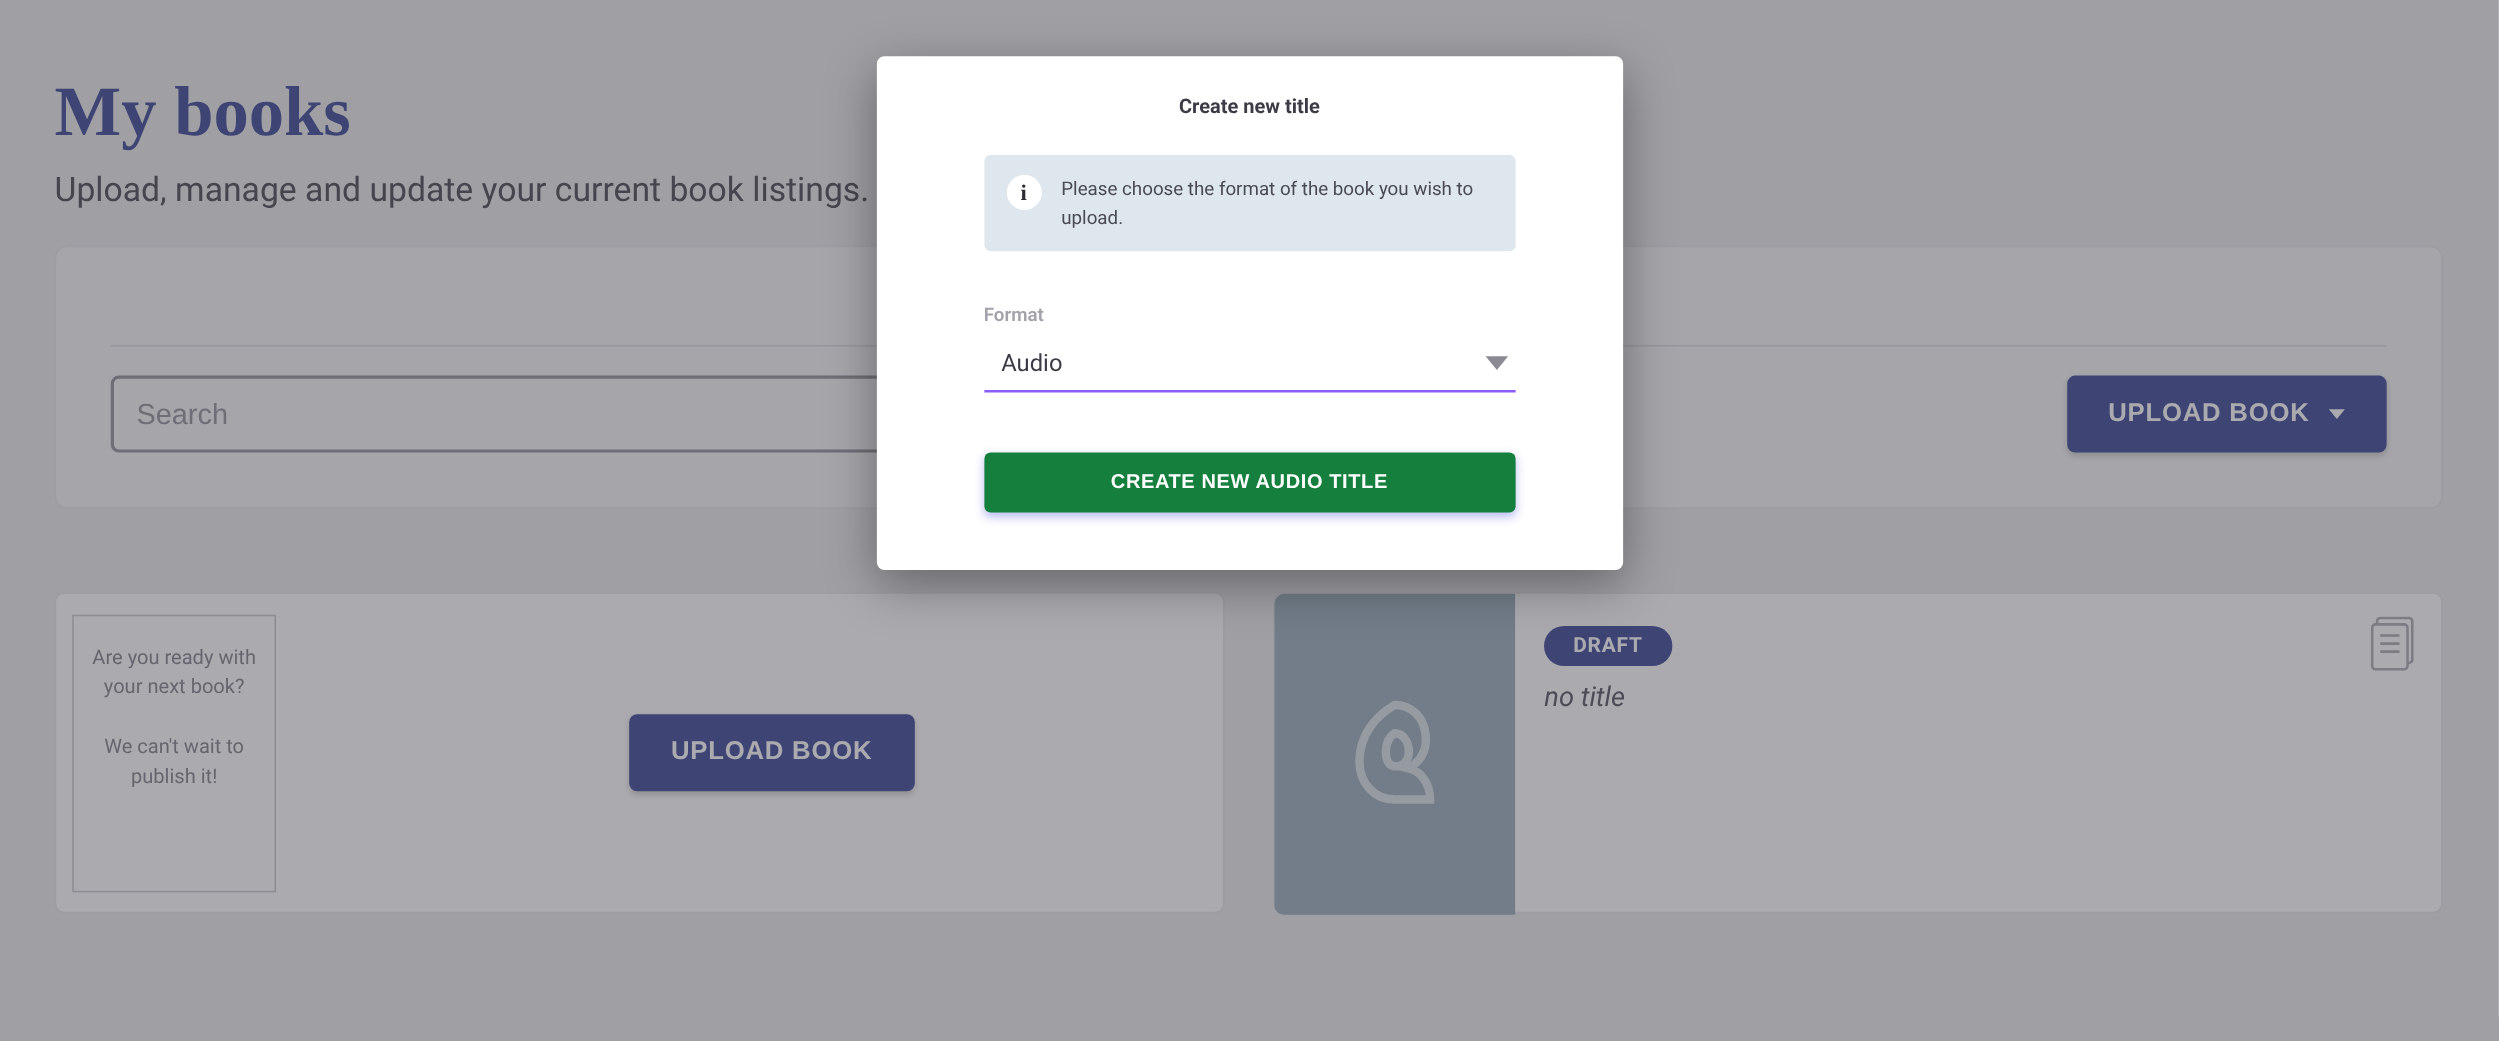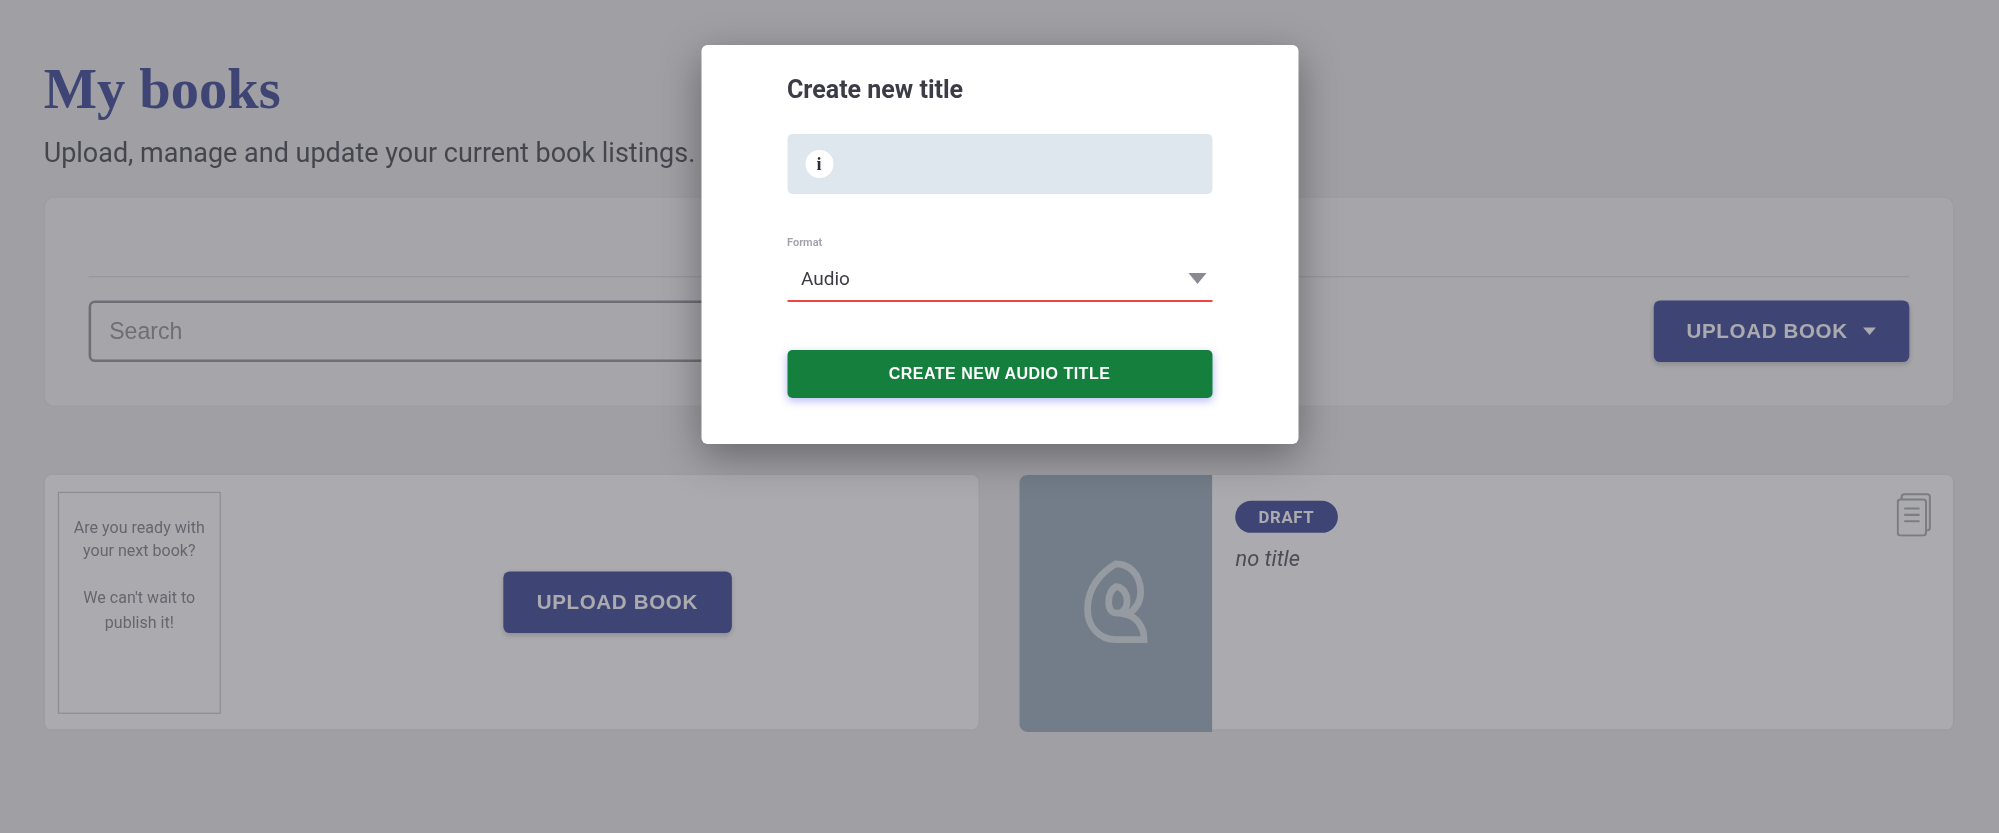--- a/index.html
+++ b/index.html
@@ -196,22 +196,22 @@
     top: 45px;
     left: 50%;
     transform: translateX(-50%);
     width: 597px;
     background: #fff;
     border-radius: 6px;
     box-shadow: 0 12px 40px rgba(0,0,0,0.35);
     padding: 30px 86px 46px 86px;
   }
   .modal-title {
-    text-align: left;
-    font-size: 25px;
+    text-align: center;
+    font-size: 16px;
     font-weight: 700;
     color: #3c3c46;
     margin-bottom: 30px;
   }
   .info-box {
     background: #dfe7ee;
     border-radius: 5px;
     padding: 16px 18px;
     display: flex;
     gap: 16px;
@@ -231,30 +231,30 @@
     font-weight: 700;
     font-size: 18px;
     color: #2c2c33;
   }
   .info-text {
     font-size: 15px;
     color: #4a4a55;
     line-height: 1.5;
   }
   .format-label {
-    font-size: 11px;
+    font-size: 15px;
     color: #a2a2ab;
     font-weight: 600;
     margin-bottom: 12px;
   }
   .format-select {
     display: flex;
     align-items: center;
     justify-content: space-between;
-    border-bottom: 2px solid #ef4444;
+    border-bottom: 2px solid #8b5cf6;
     padding: 6px 6px 10px 14px;
     margin-bottom: 48px;
     cursor: pointer;
   }
   .format-value {
     font-size: 19px;
     color: #3c3c46;
   }
   .select-caret {
     width: 0; height: 0;
@@ -334,20 +334,21 @@
     </div>
   </div>
 </div>
 
 <div class="overlay"></div>
 
 <div class="modal">
   <div class="modal-title">Create new title</div>
   <div class="info-box">
     <div class="info-icon">i</div>
+    <div class="info-text">Please choose the format of the book you wish to upload.</div>
   </div>
   <div class="format-label">Format</div>
   <div class="format-select">
     <span class="format-value">Audio</span>
     <span class="select-caret"></span>
   </div>
   <button class="create-btn">CREATE NEW AUDIO TITLE</button>
 </div>
 
 </body></html>

